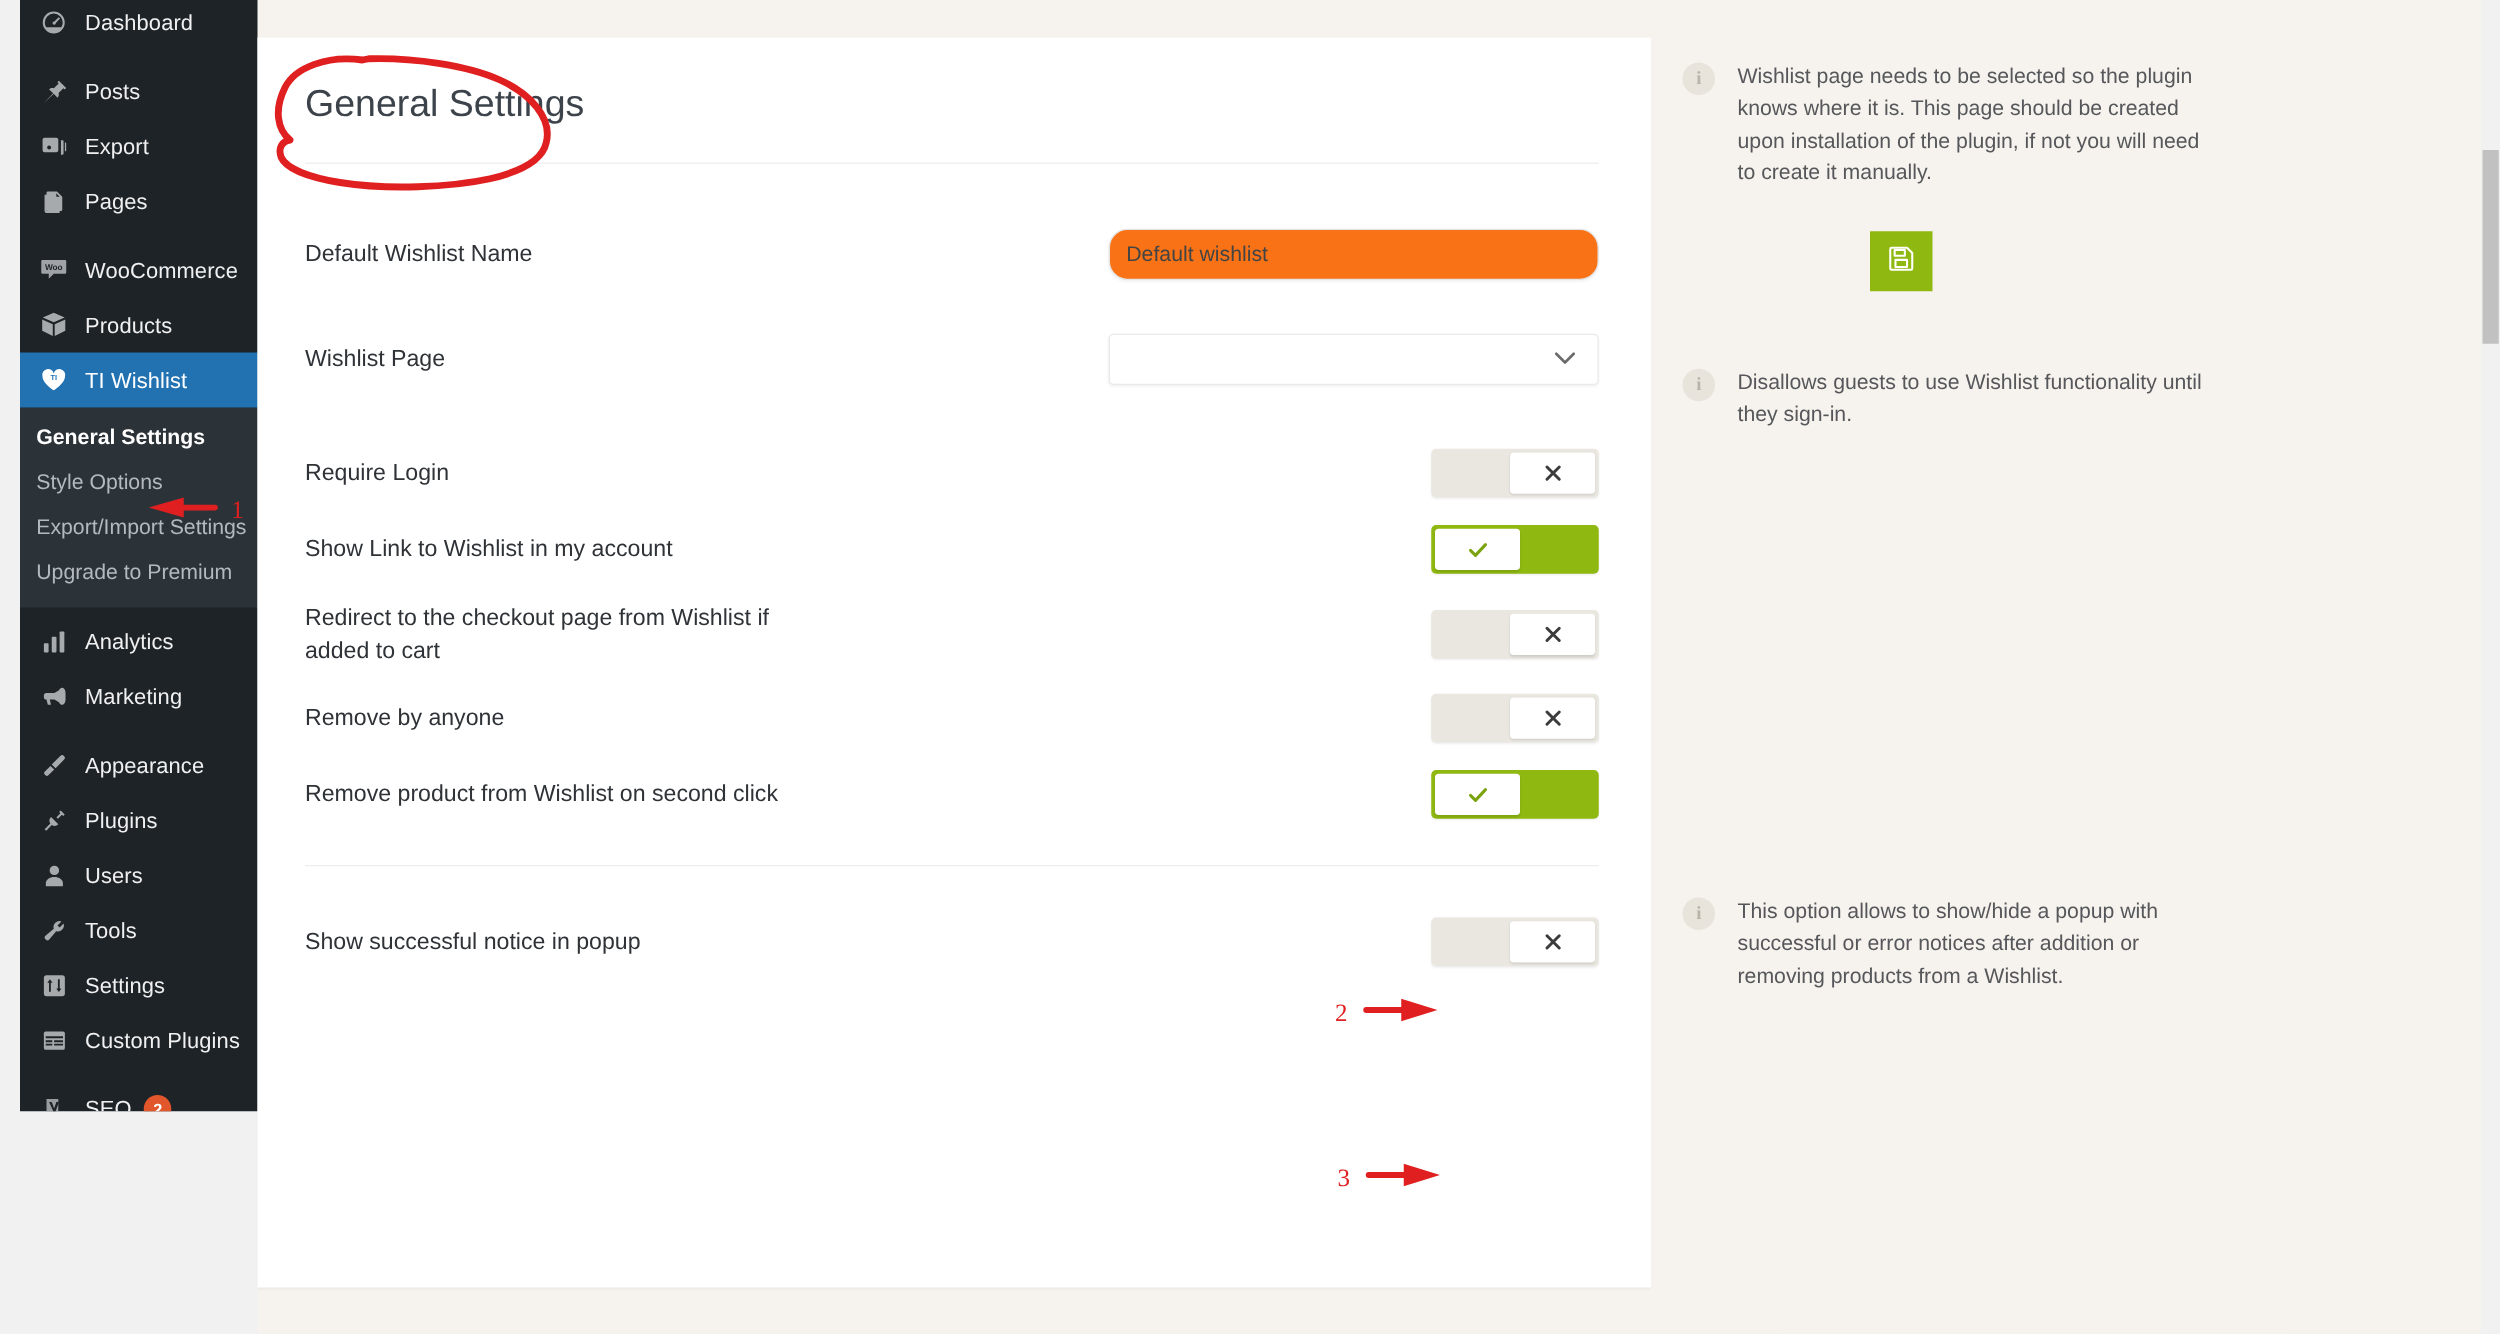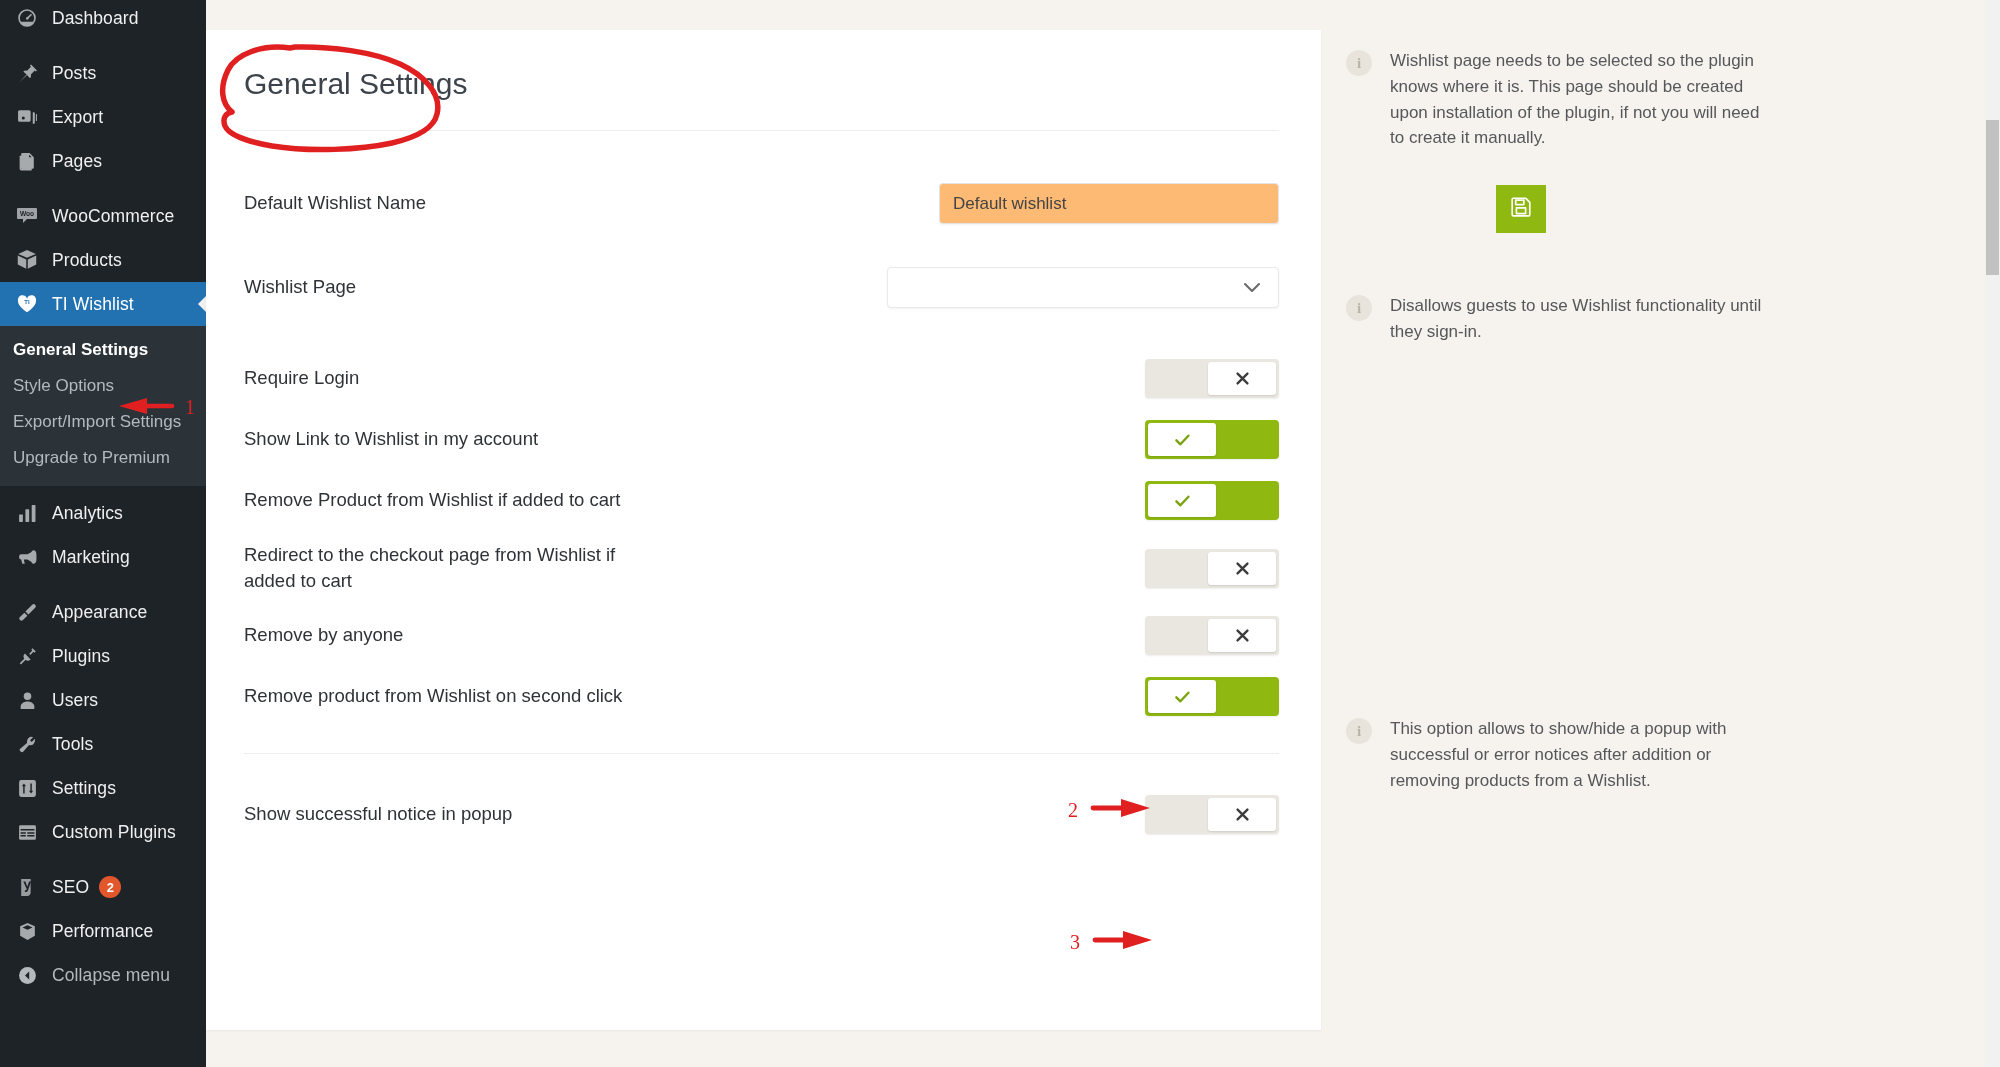--- a/index.html
+++ b/index.html
@@ -6,22 +6,22 @@
   html, body {
     width: 2000px; height: 1067px;
     overflow: hidden;
     font-family: "Liberation Sans", sans-serif;
     background: #f1f1f1;
   }
   #root { position: relative; width: 2000px; height: 1067px; }
 
   
   #sidebar {
-    position: absolute; left: 0; top: 0;
-    width: 206px; height: 1067px;
+    position: absolute; left: 16px; top: 0;
+    width: 206px; height: 889px;
     background: #1d2327;
     color: #f0f0f1;
     font-size: 18px;
     overflow: hidden;
   }
   .nav-item {
     position: relative;
     display: flex; align-items: center;
     height: 44px;
     padding-left: 13px;
@@ -113,24 +113,24 @@
     line-height: 1.42;
     padding-right: 20px;
   }
   .frow .fctl {
     flex: 1;
     display: flex; justify-content: flex-end; align-items: center;
     position: relative;
   }
 
   .txtinput {
-    width: 340px; height: 41px;
+    width: 392px; height: 41px;
     border: 1px solid #e4e4e4;
-    border-radius: 4px;
-    background: #fdba74;
+    border-radius: 15px;
+    background: #f97316;
     box-shadow: 0 1px 2px rgba(0,0,0,.05);
     font-size: 17px;
     color: #444;
     padding: 0 13px;
     font-family: "Liberation Sans", sans-serif;
     outline: none;
   }
   .selwrap { position: relative; width: 392px; height: 41px; }
   .selbox {
     width: 392px; height: 41px;
@@ -488,97 +488,83 @@
                 <span>
                   <svg width="17" height="14" viewBox="0 0 17 14" fill="none" stroke="currentColor" stroke-width="2.4" stroke-linecap="round" stroke-linejoin="round">
                       <path d="M2.4 7.3l4 4 8-8.6"></path>
                     </svg>
                 </span>
               </div>
             </div>
           </div>
         </div>
 
+
+        <div class="frow" style="min-height:74px">
+          <div class="flabel" style="max-width:420px">Redirect to the checkout page from Wishlist if added to cart</div>
+          <div class="fctl">
+            <div class="toggle off">
+              <div class="knob">
+                <span>
+                  <svg width="15" height="15" viewBox="0 0 14 14" fill="none" stroke="currentColor" stroke-width="2.2" stroke-linecap="round">
+                      <path d="M2.4 2.4l9.2 9.2M11.6 2.4l-9.2 9.2"></path>
+                    </svg>
+                </span>
+              </div>
+            </div>
+          </div>
+        </div>
+
         <div class="frow">
-          <div class="flabel">Remove Product from Wishlist if added to cart</div>
+          <div class="flabel">Remove by anyone</div>
+          <div class="fctl">
+            <div class="toggle off">
+              <div class="knob">
+                <span>
+                  <svg width="15" height="15" viewBox="0 0 14 14" fill="none" stroke="currentColor" stroke-width="2.2" stroke-linecap="round">
+                      <path d="M2.4 2.4l9.2 9.2M11.6 2.4l-9.2 9.2"></path>
+                    </svg>
+                </span>
+              </div>
+            </div>
+          </div>
+        </div>
+
+        <div class="frow">
+          <div class="flabel">Remove product from Wishlist on second click</div>
           <div class="fctl">
             <div class="toggle on">
               <div class="knob">
                 <span>
                   <svg width="17" height="14" viewBox="0 0 17 14" fill="none" stroke="currentColor" stroke-width="2.4" stroke-linecap="round" stroke-linejoin="round">
                       <path d="M2.4 7.3l4 4 8-8.6"></path>
                     </svg>
                 </span>
               </div>
             </div>
           </div>
         </div>
 
-        <div class="frow" style="min-height:74px">
-          <div class="flabel" style="max-width:420px">Redirect to the checkout page from Wishlist if added to cart</div>
+        <div class="row-divider"></div>
+
+        <div class="frow">
+          <div class="flabel">Show successful notice in popup</div>
           <div class="fctl">
             <div class="toggle off">
               <div class="knob">
                 <span>
                   <svg width="15" height="15" viewBox="0 0 14 14" fill="none" stroke="currentColor" stroke-width="2.2" stroke-linecap="round">
                       <path d="M2.4 2.4l9.2 9.2M11.6 2.4l-9.2 9.2"></path>
                     </svg>
                 </span>
               </div>
             </div>
           </div>
         </div>
 
-        <div class="frow">
-          <div class="flabel">Remove by anyone</div>
-          <div class="fctl">
-            <div class="toggle off">
-              <div class="knob">
-                <span>
-                  <svg width="15" height="15" viewBox="0 0 14 14" fill="none" stroke="currentColor" stroke-width="2.2" stroke-linecap="round">
-                      <path d="M2.4 2.4l9.2 9.2M11.6 2.4l-9.2 9.2"></path>
-                    </svg>
-                </span>
-              </div>
-            </div>
-          </div>
-        </div>
-
-        <div class="frow">
-          <div class="flabel">Remove product from Wishlist on second click</div>
-          <div class="fctl">
-            <div class="toggle on">
-              <div class="knob">
-                <span>
-                  <svg width="17" height="14" viewBox="0 0 17 14" fill="none" stroke="currentColor" stroke-width="2.4" stroke-linecap="round" stroke-linejoin="round">
-                      <path d="M2.4 7.3l4 4 8-8.6"></path>
-                    </svg>
-                </span>
-              </div>
-            </div>
-          </div>
-        </div>
-
-        <div class="row-divider"></div>
-
-        <div class="frow">
-          <div class="flabel">Show successful notice in popup</div>
-          <div class="fctl">
-            <div class="toggle off">
-              <div class="knob">
-                <span>
-                  <svg width="15" height="15" viewBox="0 0 14 14" fill="none" stroke="currentColor" stroke-width="2.2" stroke-linecap="round">
-                      <path d="M2.4 2.4l9.2 9.2M11.6 2.4l-9.2 9.2"></path>
-                    </svg>
-                </span>
-              </div>
-            </div>
-          </div>
-        </div>
-
       </div>
     </div>
 
     <div class="infoitem" style="left:1140px; top:48px;">
       <div class="infoicon">i</div>
       <div class="infotext">Wishlist page needs to be selected so the plugin knows where it is. This page should be created upon installation of the plugin, if not you will need to create it manually.</div>
     </div>
 
     <div class="infoitem" style="left:1140px; top:293px;">
       <div class="infoicon">i</div>

